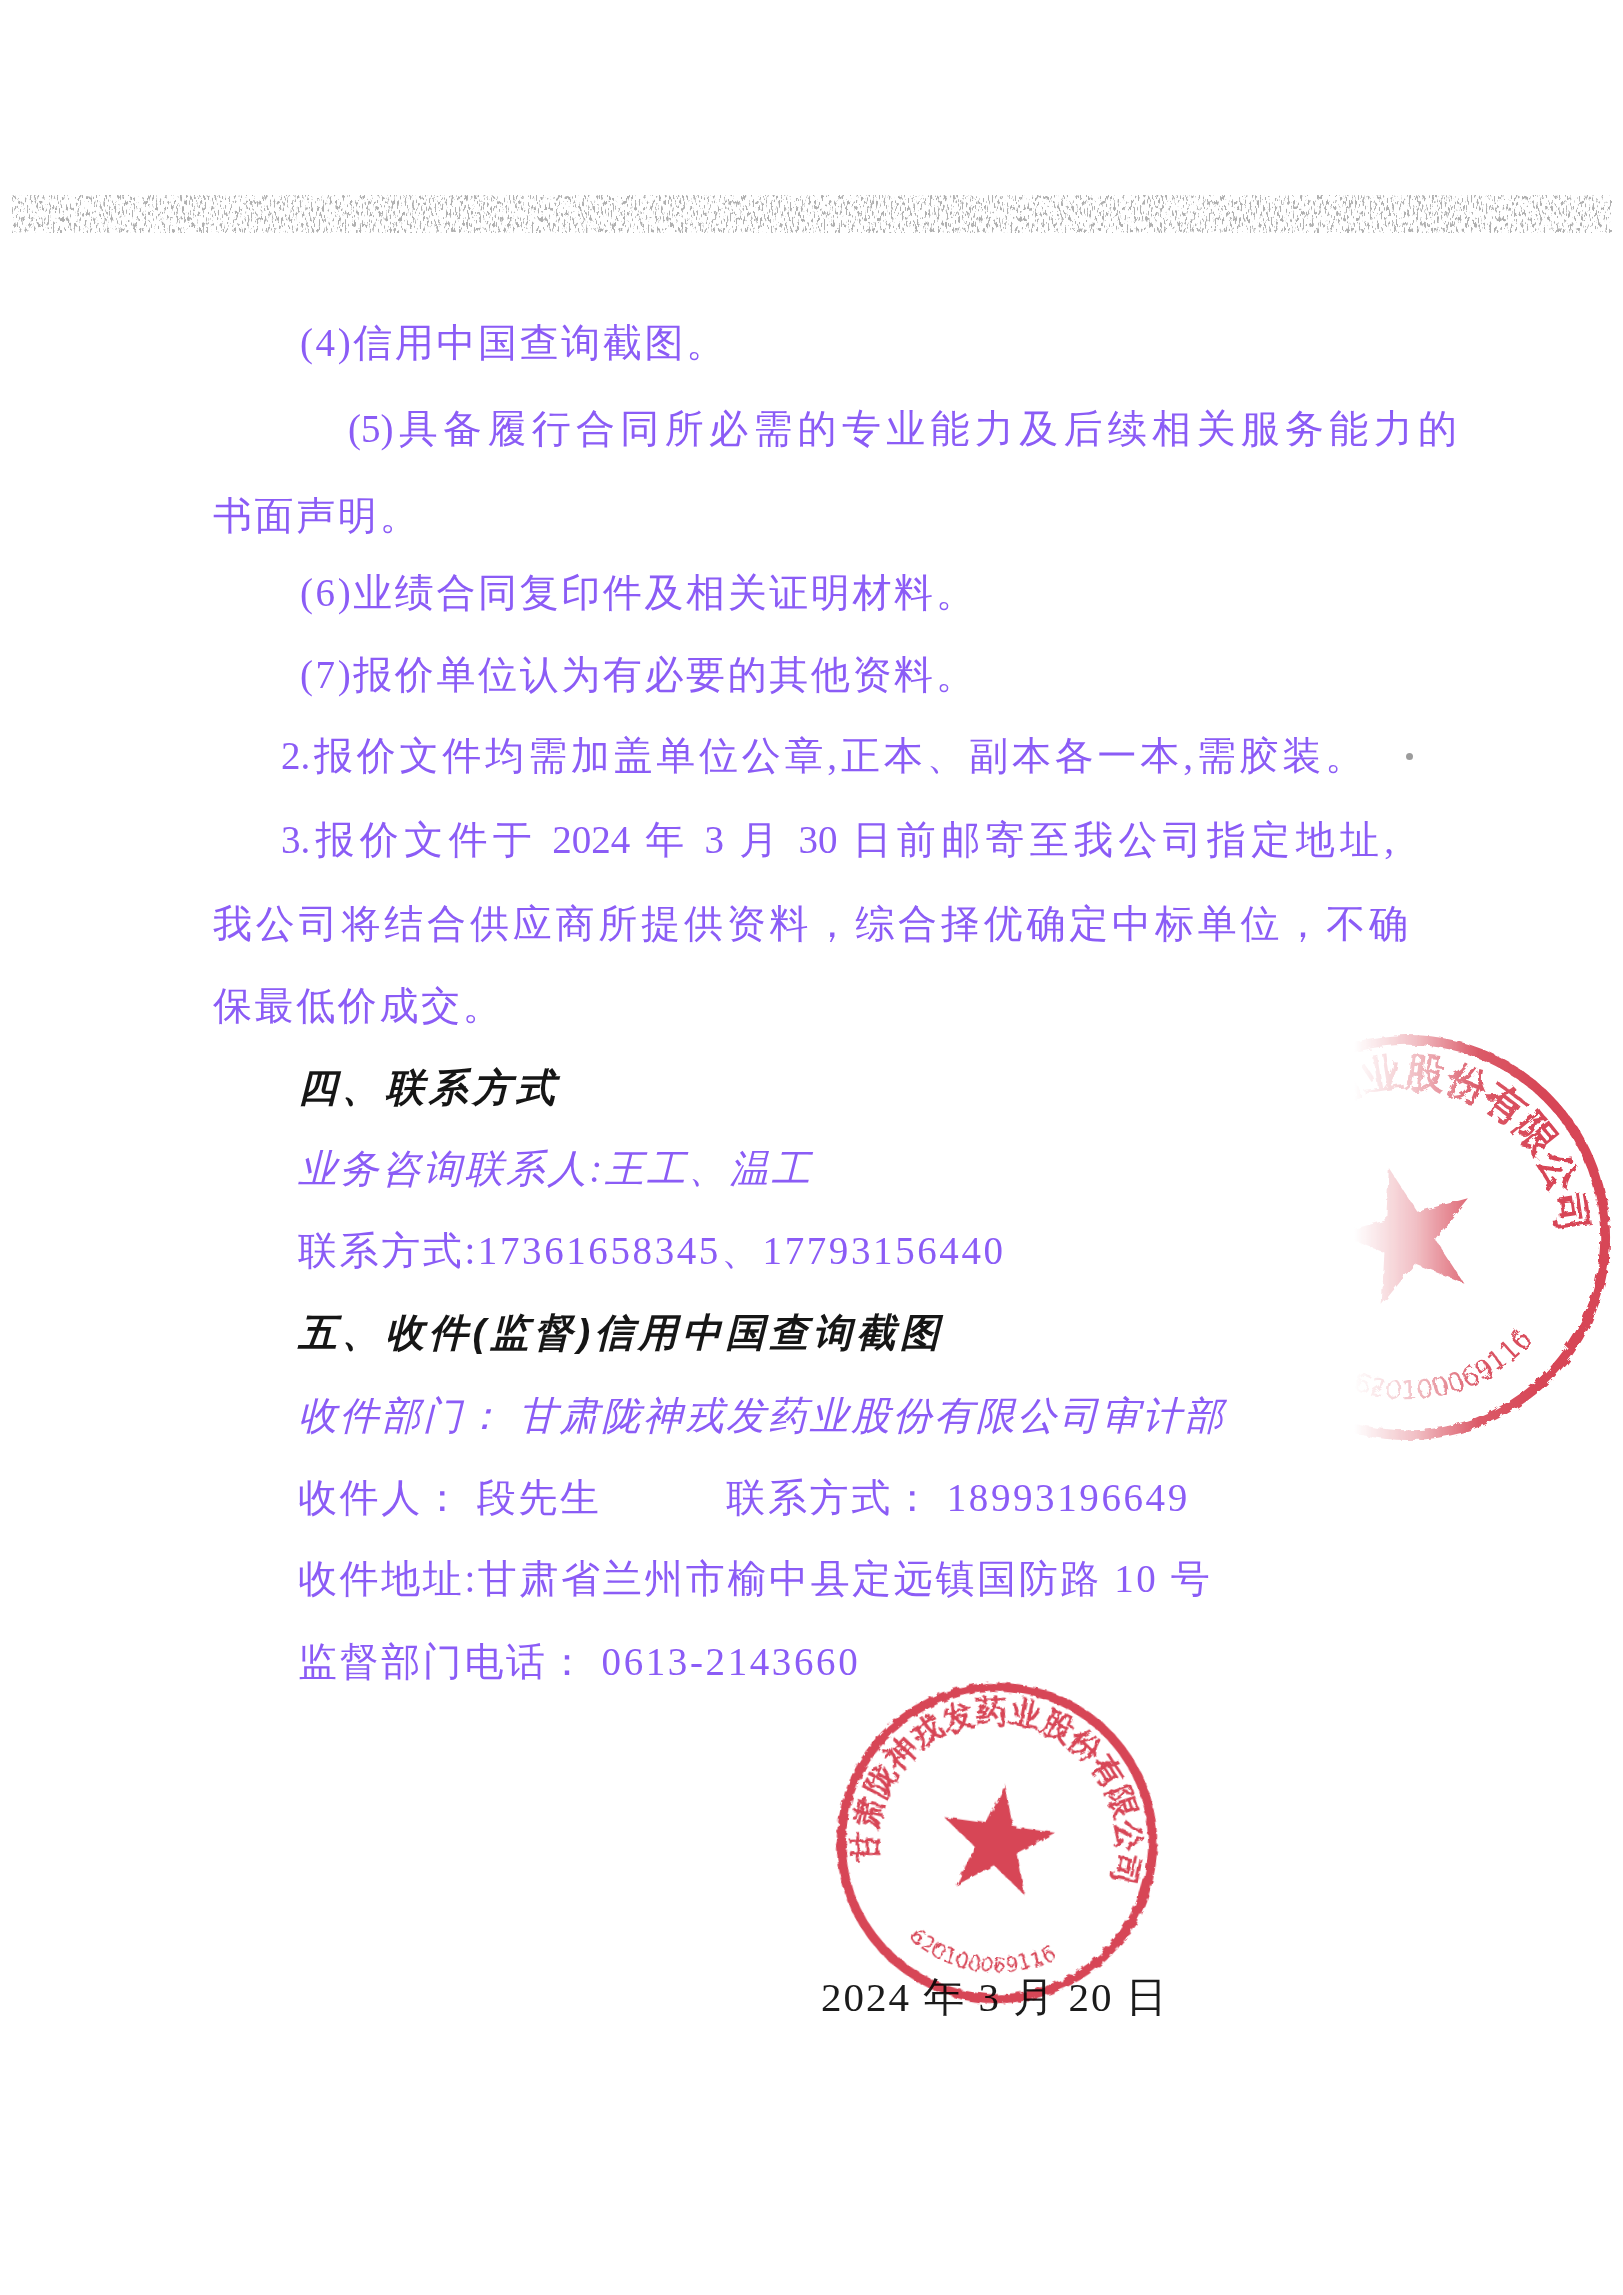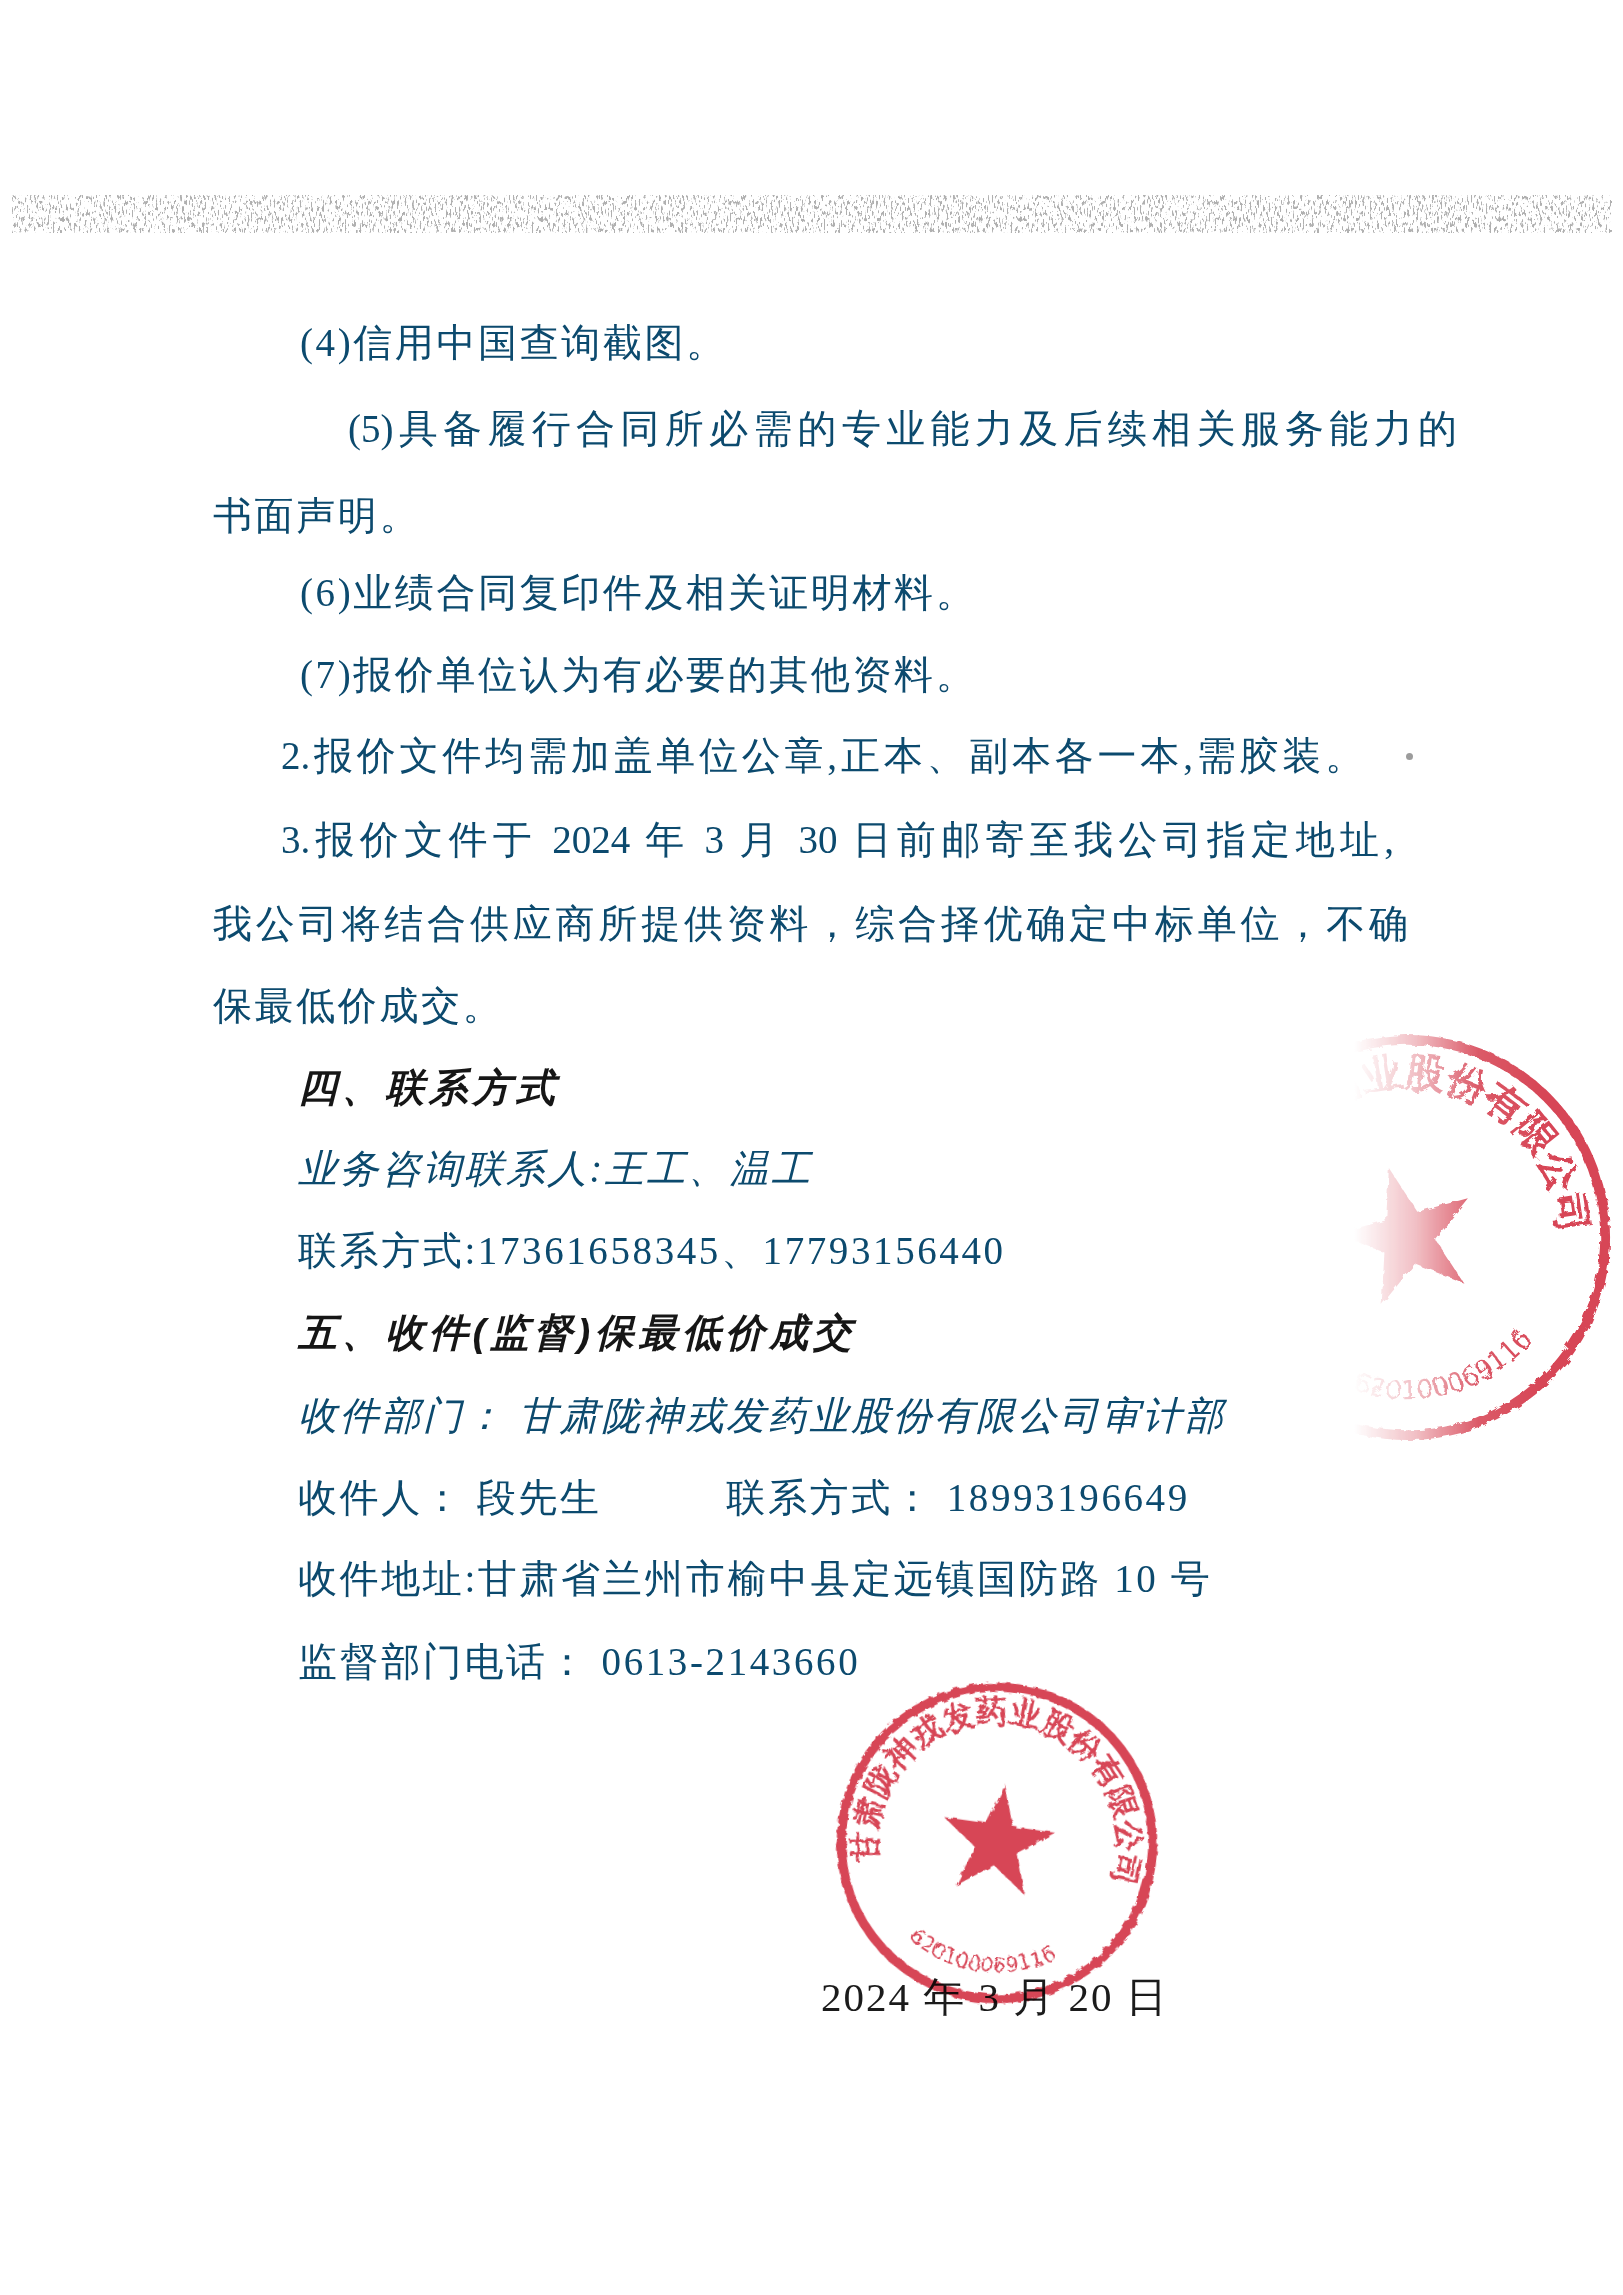--- a/index.html
+++ b/index.html
@@ -2,21 +2,21 @@
 <html style="font-size:10.5px"><head>
 <meta charset="utf-8">
 <style>
   html,body{margin:0;padding:0;background:#9a9a9a;}
   .page{
     position:relative;width:1623px;height:2295px;background:#ffffff;
     overflow:hidden;font-family:"Liberation Serif","DejaVu Serif",serif;
   }
   .line{
     position:absolute;font-size:39px;line-height:1.12;letter-spacing:2.6px;
-    white-space:pre;color:#0c4a6e;
+    white-space:pre;color:#8b5cf6;
   }
   .line.justify{letter-spacing:0;white-space:normal;text-align:justify;text-align-last:justify;}
   .line.heading{
     font-family:"Liberation Sans","DejaVu Sans",sans-serif;
     font-weight:700;letter-spacing:4.6px;color:#161616;font-style:italic;
   }
   .signature{
     position:absolute;left:687px;top:1892px;font-size:41px;letter-spacing:3.3px;
     color:#1b1b1b;white-space:pre;
   }
@@ -59,21 +59,21 @@
       <div class="line" style="top: 494px; left: 213px;">书面声明。</div>
       <div class="line" style="top: 571px; left: 300px;">(6)业绩合同复印件及相关证明材料。</div>
       <div class="line" style="top: 653px; left: 300px;">(7)报价单位认为有必要的其他资料。</div>
       <div class="line justify" style="top: 734px; left: 281px; width: 1083px;">2.报价文件均需加盖单位公章,正本、副本各一本,需胶装。</div>
       <div class="line justify" style="top: 818px; left: 281px; width: 1113px;">3.报价文件于 2024 年 3 月 30 日前邮寄至我公司指定地址,</div>
       <div class="line justify" style="top: 902px; left: 213px; width: 1195px;">我公司将结合供应商所提供资料，综合择优确定中标单位，不确</div>
       <div class="line" style="top: 984px; left: 213px;">保最低价成交。</div>
       <div class="line heading" style="top: 1066px; left: 298px;">四、联系方式</div>
       <div class="line" style="top: 1147px; left: 298px; font-style: italic;">业务咨询联系人:王工、温工</div>
       <div class="line" style="top: 1229px; left: 298px;">联系方式:17361658345、17793156440</div>
-      <div class="line heading" style="top: 1311px; left: 298px;">五、收件(监督)保最低价成交</div>
+      <div class="line heading" style="top: 1311px; left: 298px;">五、收件(监督)信用中国查询截图</div>
       <div class="line" style="top: 1394px; left: 298px; font-style: italic;">收件部门： 甘肃陇神戎发药业股份有限公司审计部</div>
       <div class="line" style="top: 1476px; left: 298px;">收件人： 段先生　　　联系方式： 18993196649</div>
       <div class="line" style="top: 1557px; left: 298px;">收件地址:甘肃省兰州市榆中县定远镇国防路 10 号</div>
       <div class="line" style="top: 1640px; left: 298px;">监督部门电话： 0613-2143660</div>
     </div>
 
   <div class="artifact-dot"></div>
 
   <div class="datestamp">2024 年 3 月 20 日</div>
 

